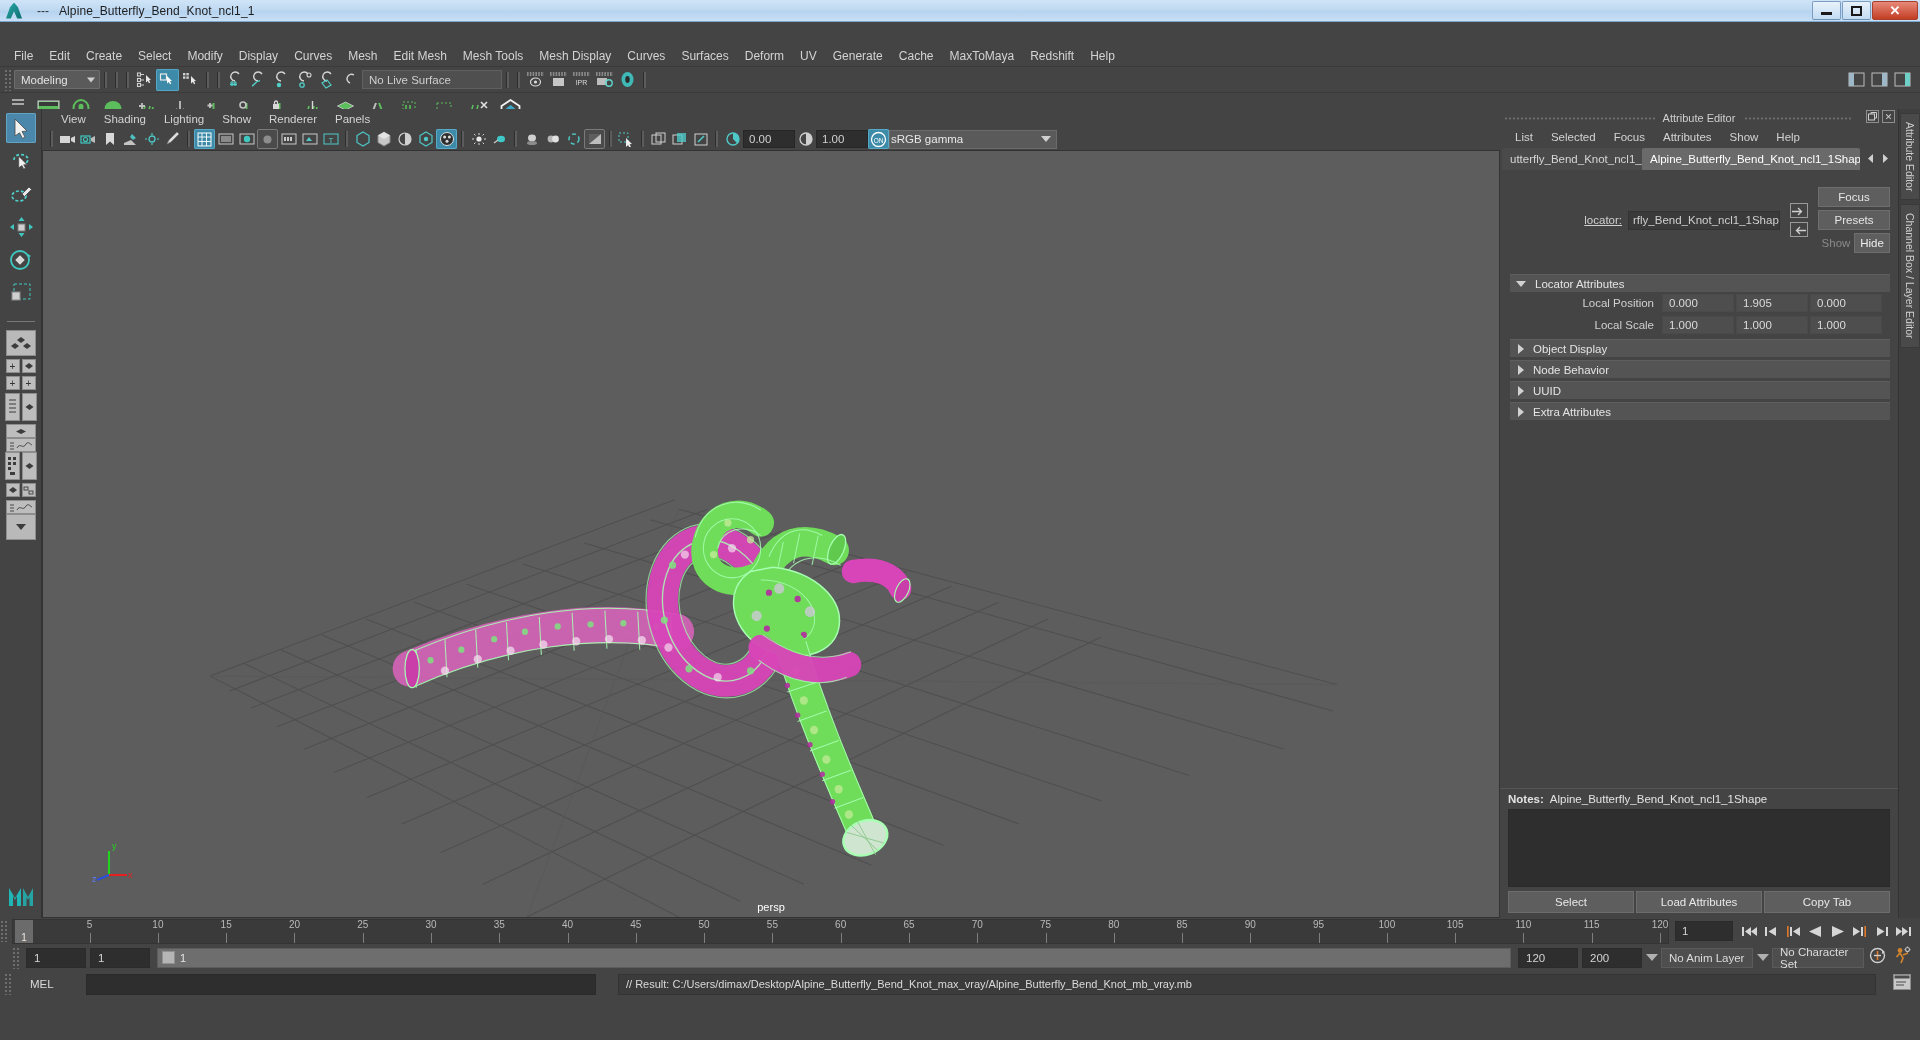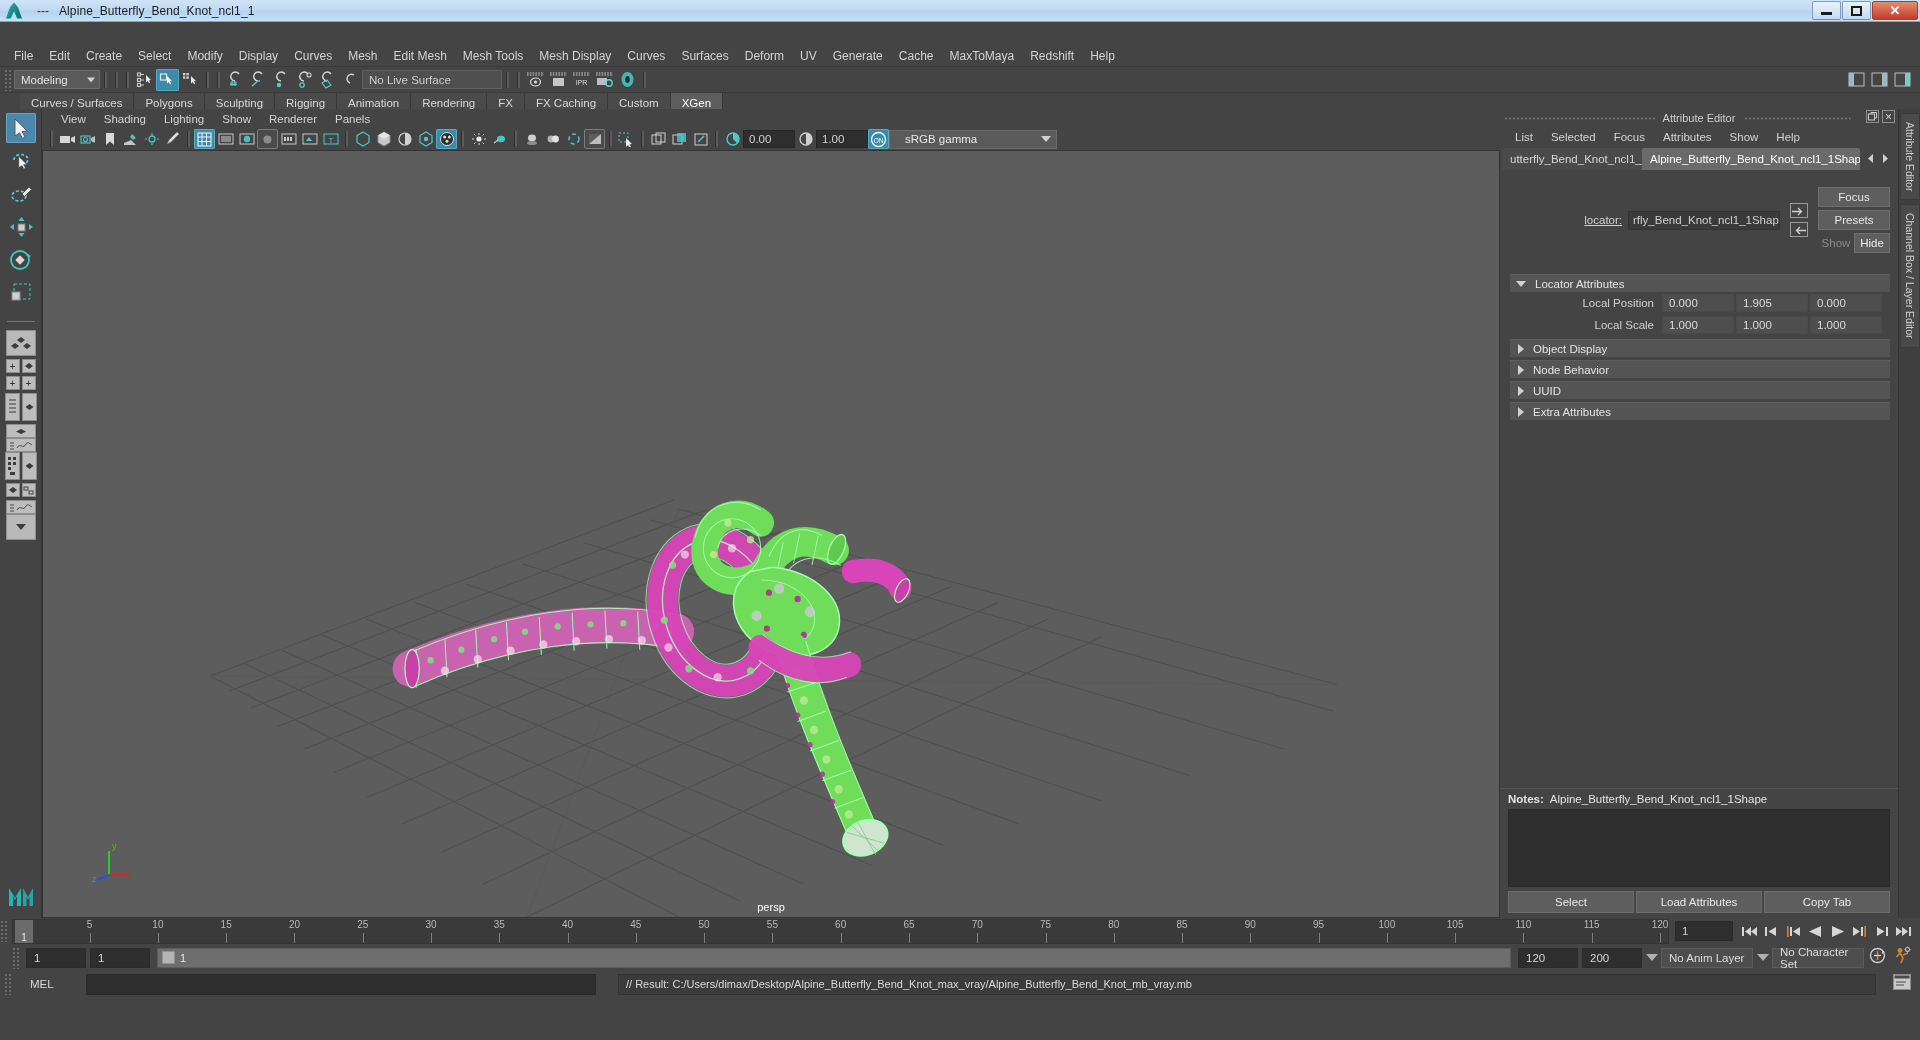--- a/index.html
+++ b/index.html
@@ -153,21 +153,21 @@
     border-radius:2px;
   }
   .pbtn.on { background: #3d8ba8; box-shadow: inset 0 0 0 1px #57a9c6;}
   .pbtn.frame { border: 1px solid #7a7a7a; background:#4b4b4b;}
   .numfield {
     width: 52px; height: 18px; background: #2e2e2e; border: 1px solid #262626;
     color: #d0d0d0; font-size: 11.5px; display:flex;align-items:center;padding-left:5px;
   }
   .gammasel {
     width: 168px; height: 19px; background: #5a5a5a; border: 1px solid #6b6b6b;
-    color: #e8e8e8; font-size: 11.5px; display:flex;align-items:center;padding-left:15px;
+    color: #e8e8e8; font-size: 11.5px; display:flex;align-items:center;padding-left:1px;
     position: relative;
   }
   .gammasel .arr {
     position:absolute; right:5px; top:50%; transform:translateY(-50%);
     width:0;height:0;border-left:5px solid transparent;border-right:5px solid transparent;border-top:6px solid #cfcfcf;
   }
   .viewport {
     flex: 1 1 auto; background: #5d5d5d; position: relative; overflow: hidden;
     border: 1px solid #333;
   }
@@ -486,32 +486,20 @@
       </div>
       <div class="ibtn">
         <svg width="17" height="15" viewBox="0 0 17 15">
             <rect x="1" y="1" width="15" height="13" fill="none" stroke="#bdbdbd"></rect>
         <rect x="11" y="1" width="5" height="13" fill="#6fd0c8"></rect>
           </svg>
       </div>
     </div>
   </div>
 
-  <div class="shelf-tabs">
-    <span class="stab">Curves / Surfaces</span>
-    <span class="stab">Polygons</span>
-    <span class="stab">Sculpting</span>
-    <span class="stab">Rigging</span>
-    <span class="stab">Animation</span>
-    <span class="stab">Rendering</span>
-    <span class="stab">FX</span>
-    <span class="stab">FX Caching</span>
-    <span class="stab">Custom</span>
-    <span class="stab active">XGen</span>
-  </div>
 
   <div class="shelf-bar">
     <div class="shelf-left-col">
       <div>
         <svg width="14" height="9" viewBox="0 0 14 9">
             <g stroke="#c9c9c9" stroke-width="1.6">
               <path d="M1 2h12M1 6h12"></path>
             </g>
           </svg>
       </div>

